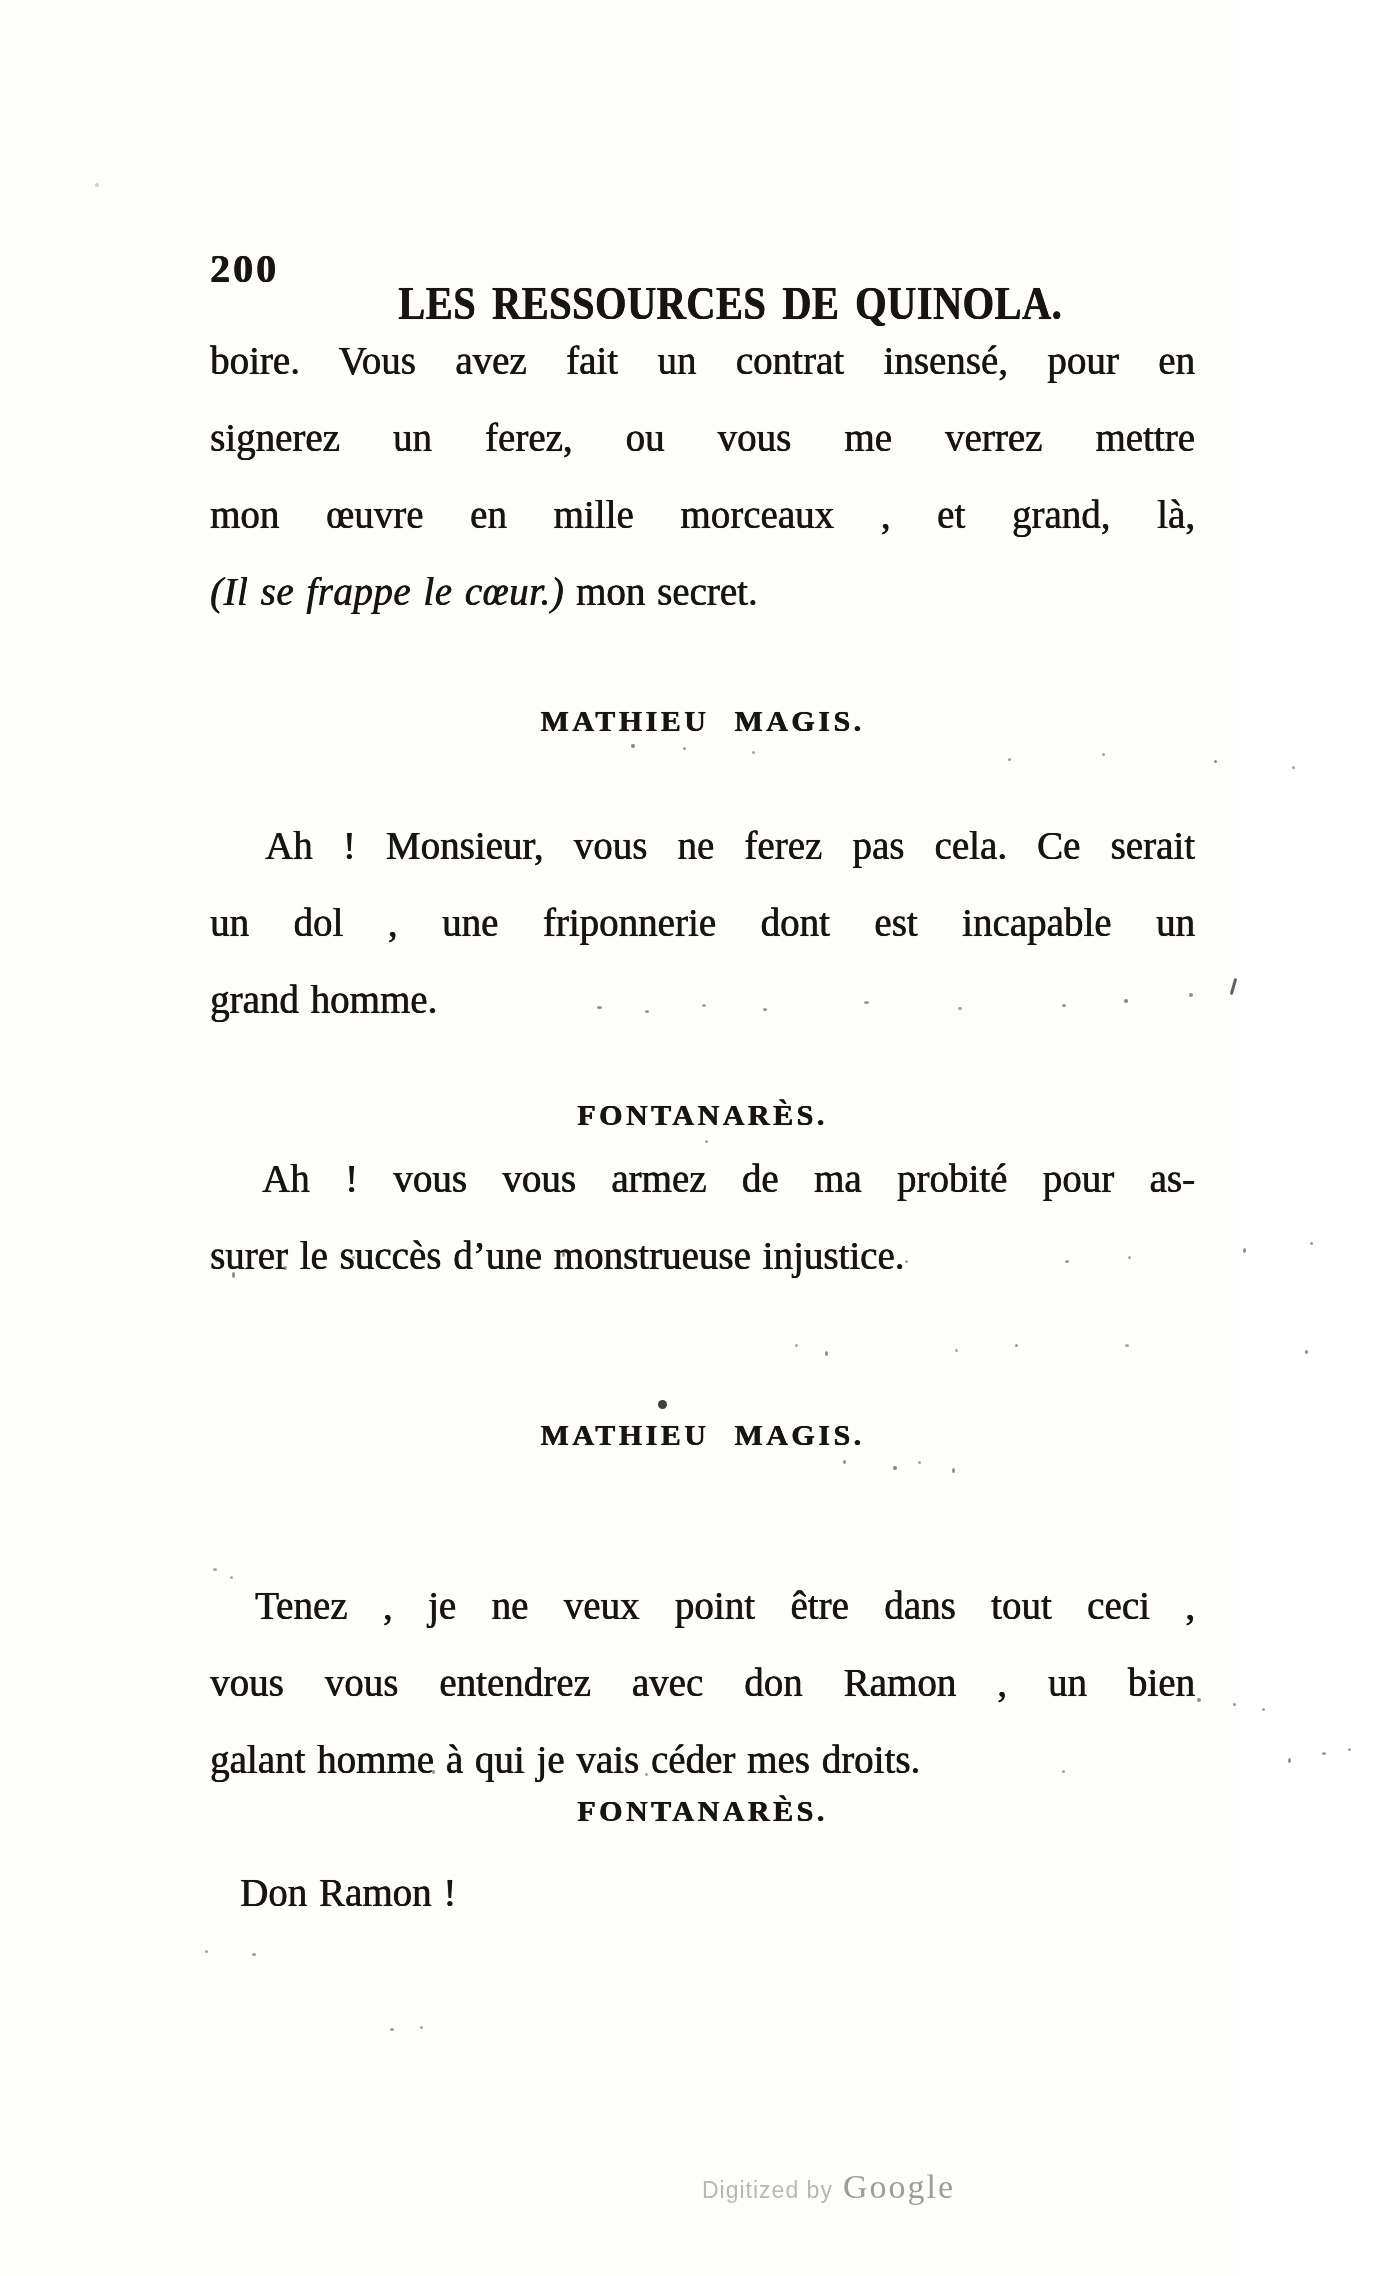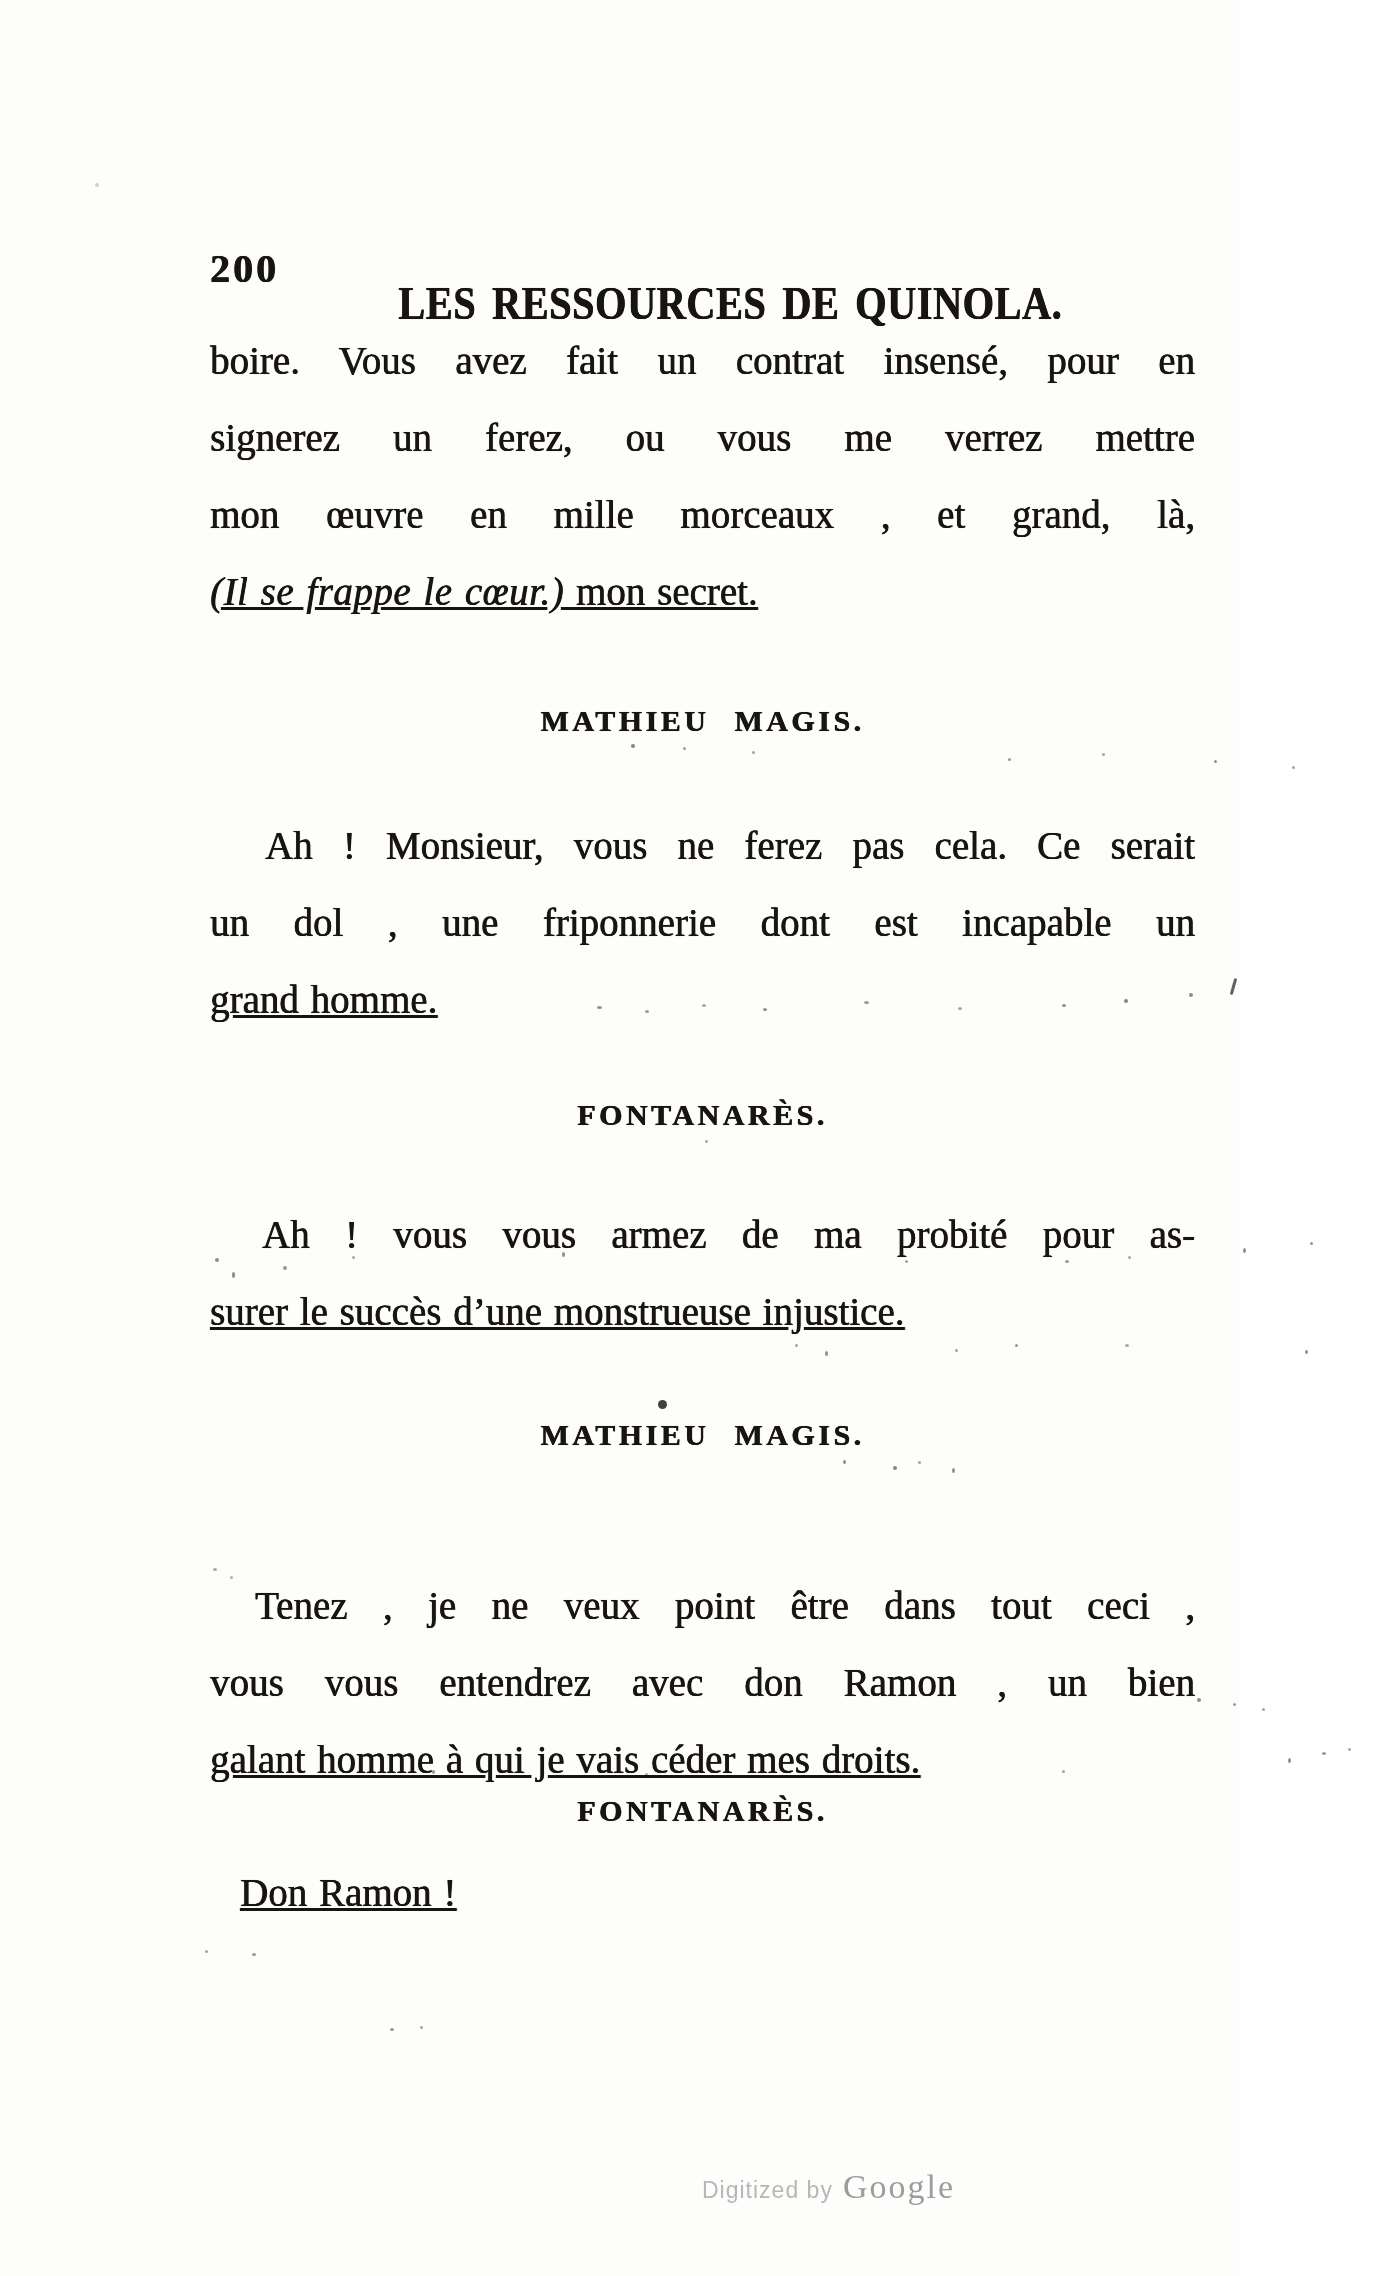--- a/index.html
+++ b/index.html
@@ -31,21 +31,21 @@
     white-space:nowrap;
   }
 
   .para {
     position:absolute; left:210px; width:985px;
     font-size:39px; line-height:77px;
     word-spacing:2px;
   }
   .line { width:100%; }
   .j { text-align:justify; text-align-last:justify; }
-  .last { text-align:center; text-align-last:left;text-decoration:underline; }
+  .last { text-align:center; text-align-last:left; }
   .it { font-style:italic; letter-spacing:0.5px; }
 
   .speaker {
     position:absolute; left:210px; width:985px;
     text-align:center;
     font-size:30px; font-weight:bold;
     letter-spacing:3.5px; word-spacing:14px;
     white-space:nowrap;
   }
 
@@ -88,21 +88,21 @@
   <div class="speaker ink" style="top:704px">MATHIEU MAGIS.</div>
 
   <div class="para ink" style="top:807px">
     <div class="line j" style="text-indent:55px">Ah ! Monsieur, vous ne ferez pas cela. Ce serait</div>
     <div class="line j">un dol , une friponnerie dont est incapable un</div>
     <div class="line last">grand homme.</div>
   </div>
 
   <div class="speaker ink" style="top:1098px">FONTANARÈS.</div>
 
-  <div class="para ink" style="top:1196px">
+  <div class="para ink" style="top:1140px">
     <div class="line j" style="text-indent:52px">Ah ! vous vous armez de ma probité pour as-</div>
     <div class="line last">surer le succès d’une monstrueuse injustice.</div>
   </div>
 
   <div class="speaker ink" style="top:1418px">MATHIEU MAGIS.</div>
 
   <div class="para ink" style="top:1567px">
     <div class="line j" style="text-indent:45px">Tenez , je ne veux point être dans tout ceci ,</div>
     <div class="line j">vous vous entendrez avec don Ramon , un bien</div>
     <div class="line last">galant homme à qui je vais céder mes droits.</div>

